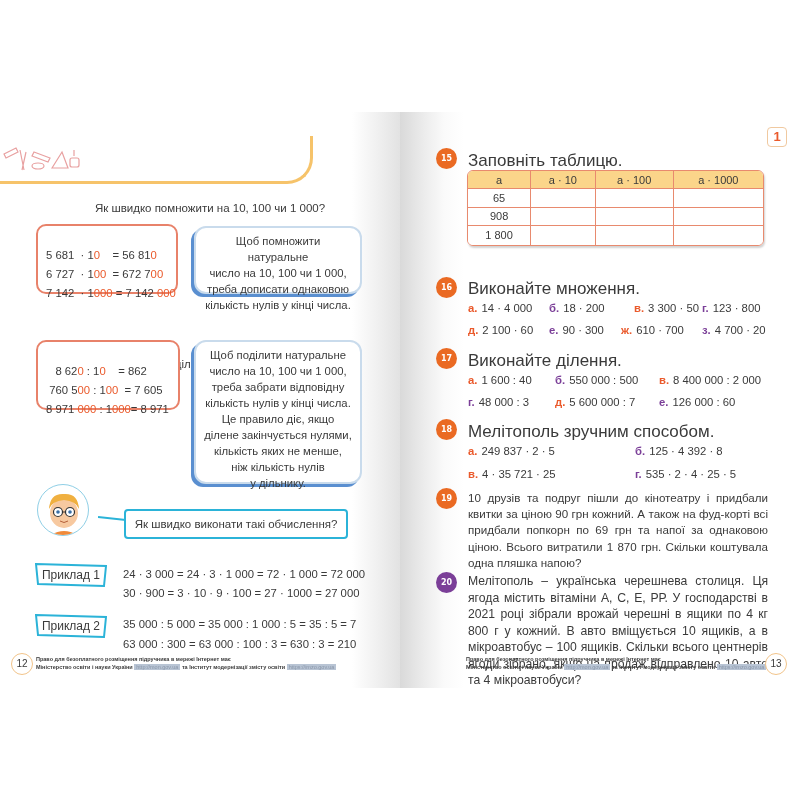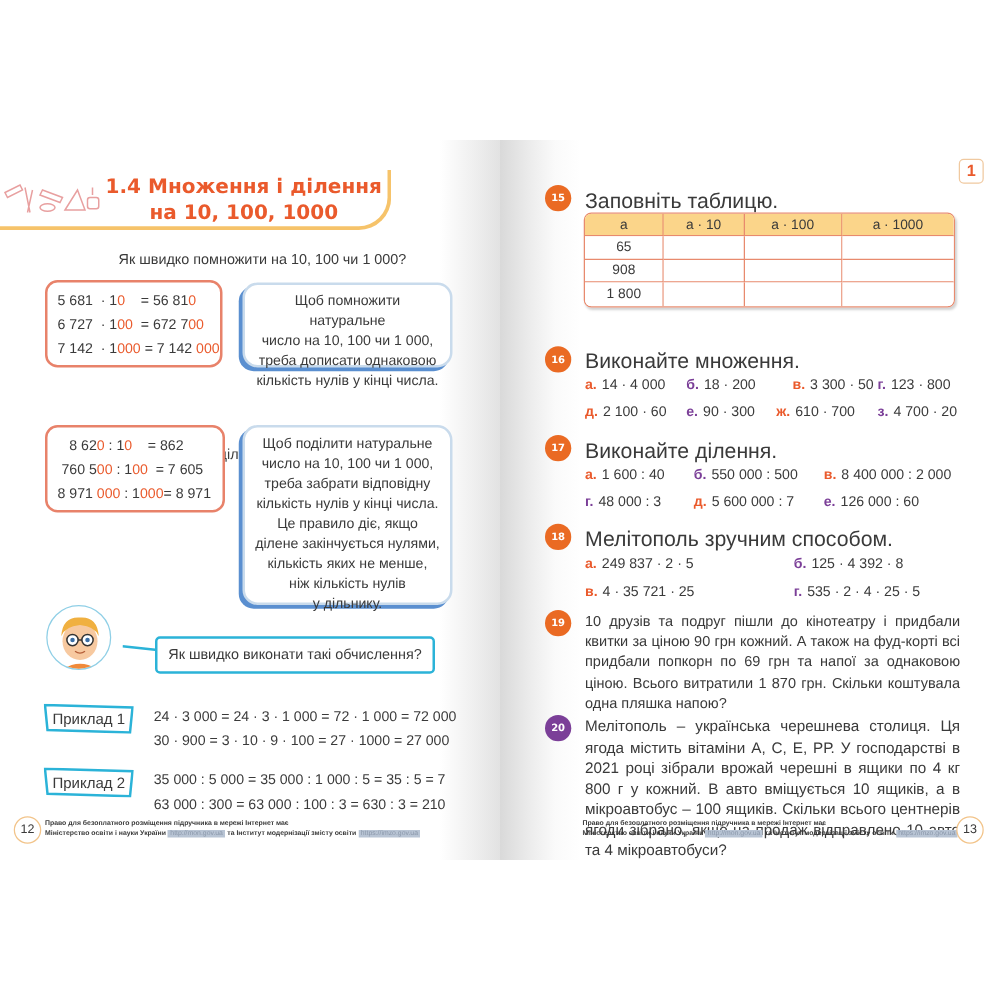--- a/index.html
+++ b/index.html
@@ -13,21 +13,21 @@
 
   
   .banner { position: absolute; left: 0; top: 24px; width: 313px; height: 48px;
     border-bottom: 3px solid #f6c36a; border-right: 3px solid #f6c36a; border-radius: 0 0 26px 0; }
   .banner-deco { position: absolute; left: 2px; top: 8px; width: 80px; height: 30px; }
   .banner-title { position: absolute; left: 82px; top: 2px; width: 226px; text-align: center;
     font-family: "DejaVu Sans", sans-serif; font-weight: bold; color: #ea5a2c; font-size: 16px; line-height: 21px; }
 
   .question { position: absolute; font-size: 11.5px; color: #3a3a3a; text-align: center; }
 
-  .ex-box { position: absolute; border: 2px solid #e8826a; border-radius: 10px; background: #fff; padding: 6px 8px; }
+  .ex-box { position: absolute; border: 2px solid #e8826a; border-radius: 10px; background: #fff; padding: 20px 8px; }
   .ex-line { font-size: 11.3px; line-height: 19px; color: #3a3a3a; white-space: pre; font-family: "Liberation Sans", sans-serif; }
   .ex-line .hl { color: #ea5a2c; }
 
   .rule-box { position: absolute; border-radius: 12px; background: #ffffff;
     border: 2px solid #c9dbec; box-shadow: -3px 3px 0 #5a8fd0; padding: 5px 8px; text-align: center; }
   .rule-text { font-size: 11.3px; line-height: 16px; color: #3a3a3a; }
 
   .avatar { position: absolute; left: 37px; top: 372px; width: 52px; height: 52px; border-radius: 50%;
     border: 1.5px solid #8fcfe6; background: #fff; overflow: hidden; }
   .speech { position: absolute; left: 124px; top: 397px; width: 224px; height: 30px; border: 2px solid #2bb3d8;
@@ -78,24 +78,20 @@
         <g fill="none" stroke="#e8a0a0" stroke-width="1.2">
           <path d="M2 10 L14 4 L16 8 L4 14 Z"></path>
           <path d="M18 6 L22 26 M24 8 L20 26"></path>
           <ellipse cx="36" cy="22" rx="6" ry="3"></ellipse>
           <path d="M32 8 L48 14 L46 18 L30 12 Z"></path>
           <path d="M50 24 L60 8 L66 24 Z"></path>
           <rect x="68" y="14" width="9" height="9" rx="2"></rect>
           <path d="M72 6 L72 12"></path>
         </g>
       </svg>
-      <div class="banner-title">
-        <div>1.4 Множення і ділення</div>
-        <div>на 10, 100, 1000</div>
-      </div>
     </div>
 
     <div class="question" style="left:70px; top:90px; width:280px;">Як швидко помножити на 10, 100 чи 1 000?</div>
 
     <div class="ex-box" style="left:36px; top:112px; width:142px; height:70px;">
       <div id="mul-examples">
           <div class="ex-line">5 681  · 1<span class="hl">0</span>    = 56 81<span class="hl">0</span></div>
           <div class="ex-line">6 727  · 1<span class="hl">00</span>  = 672 7<span class="hl">00</span></div>
           <div class="ex-line">7 142  · 1<span class="hl">000</span> = 7 142 <span class="hl">000</span></div>
         </div>

